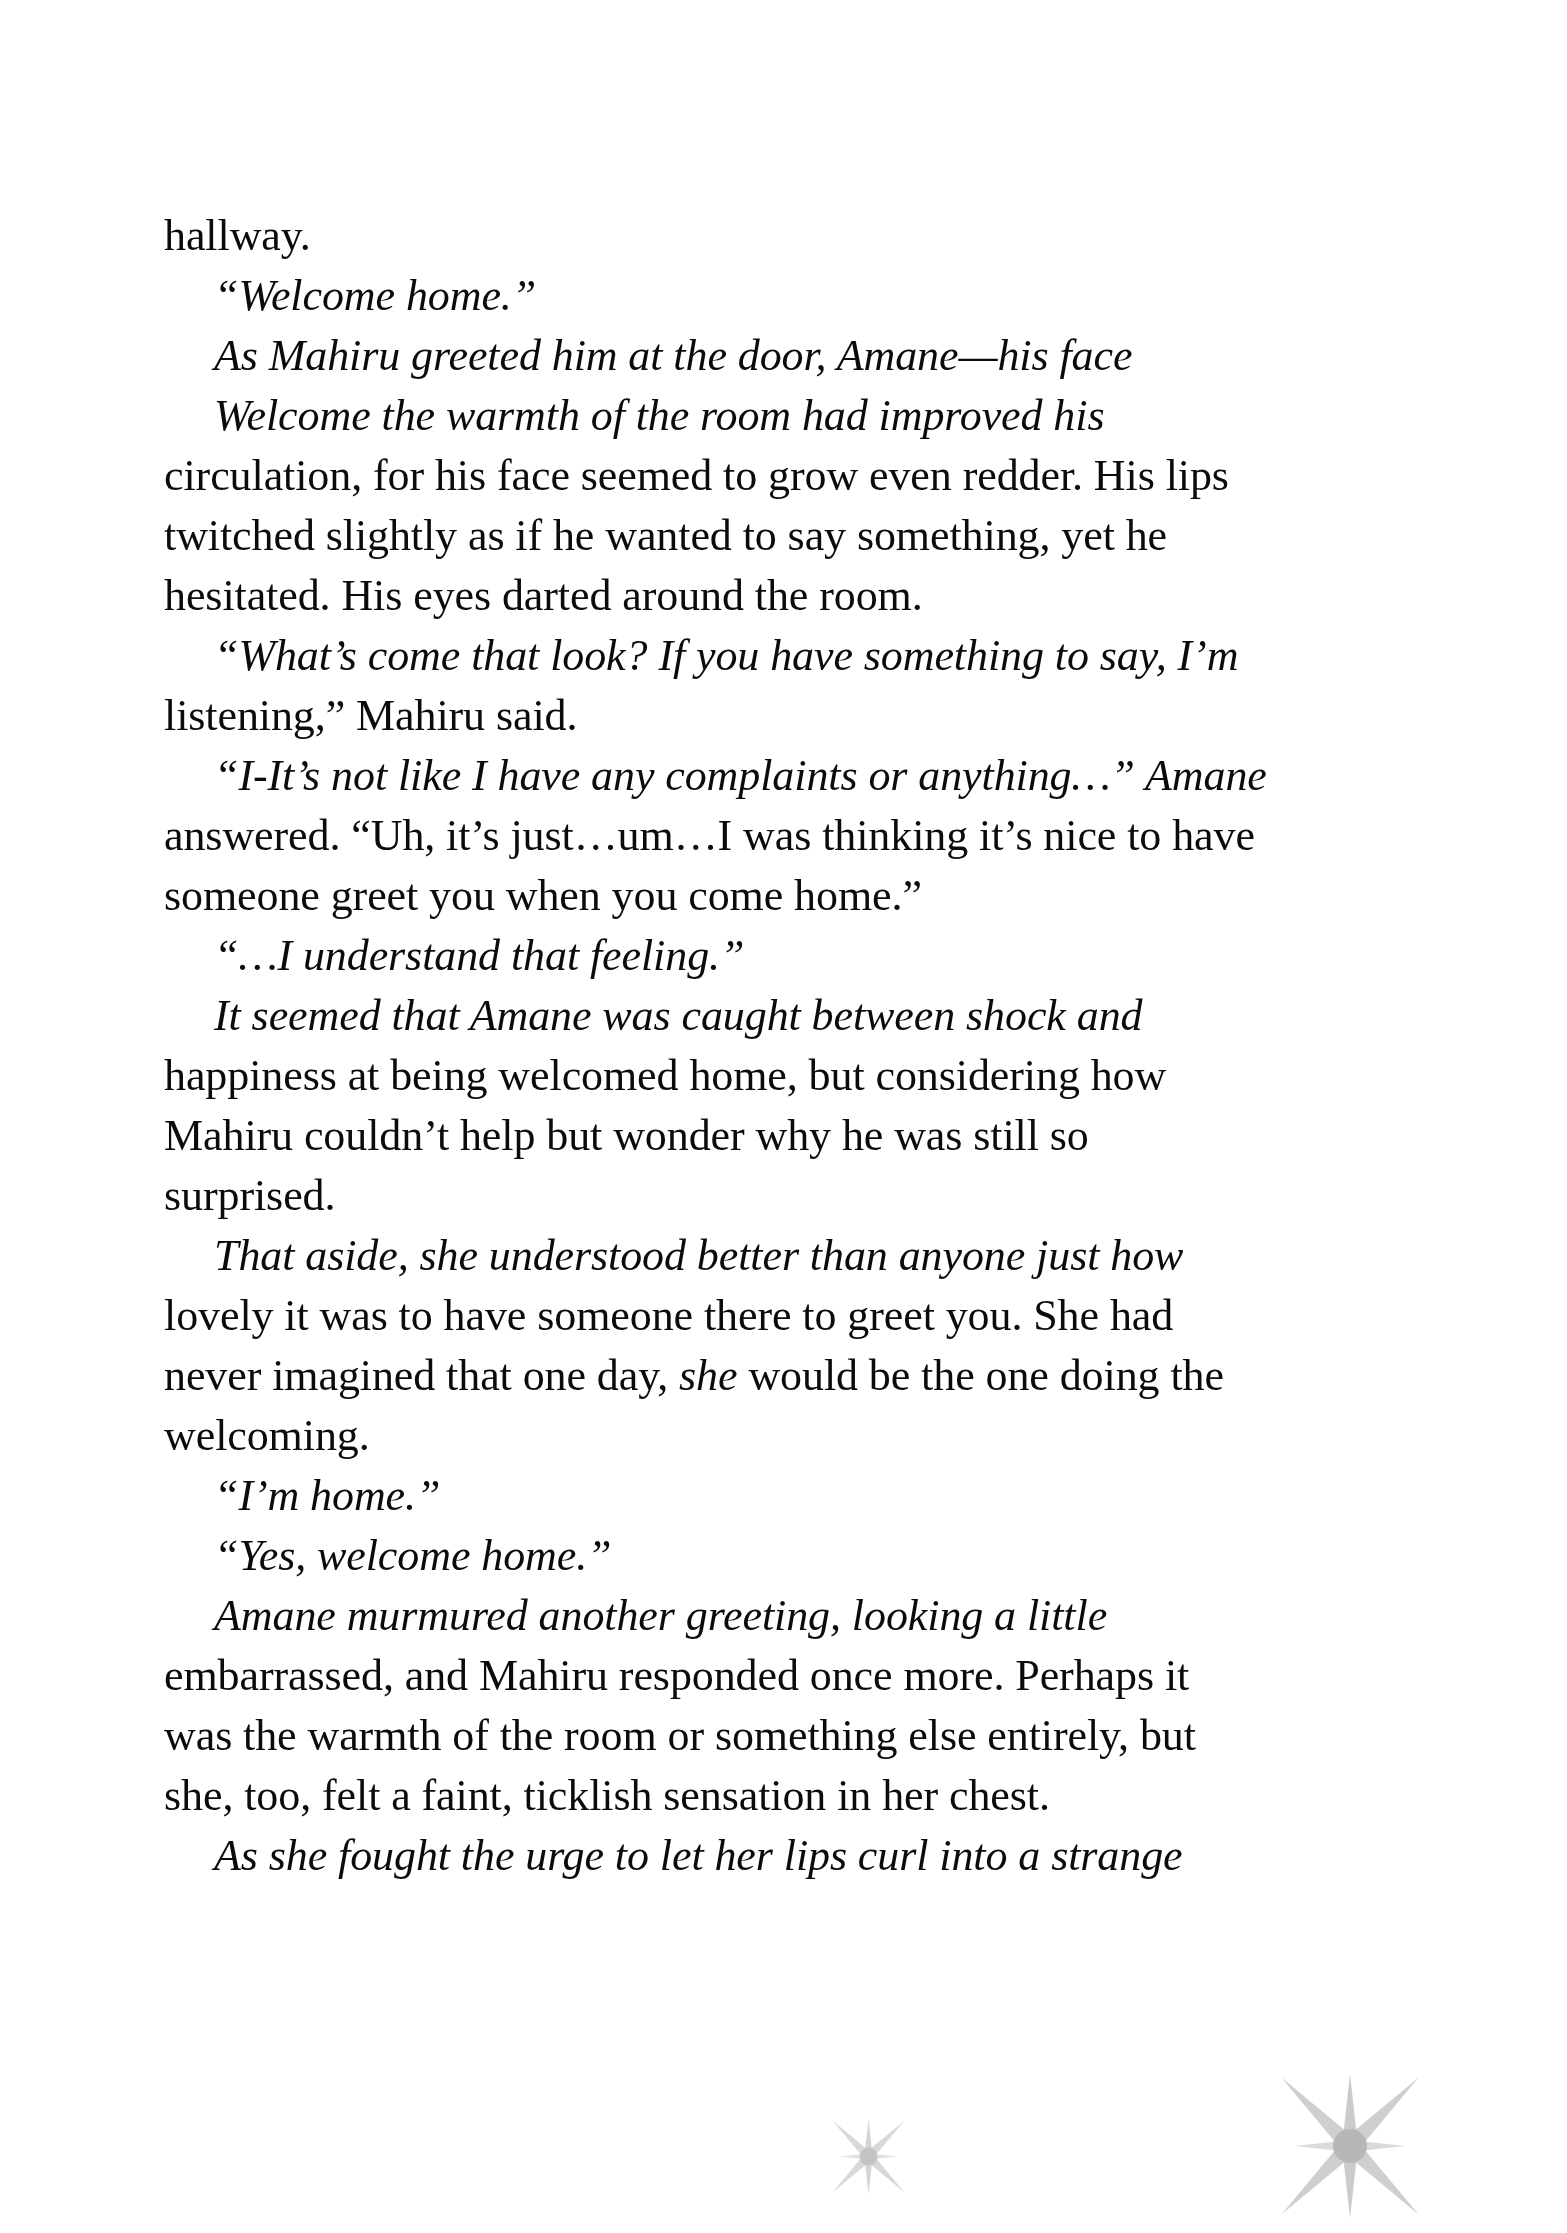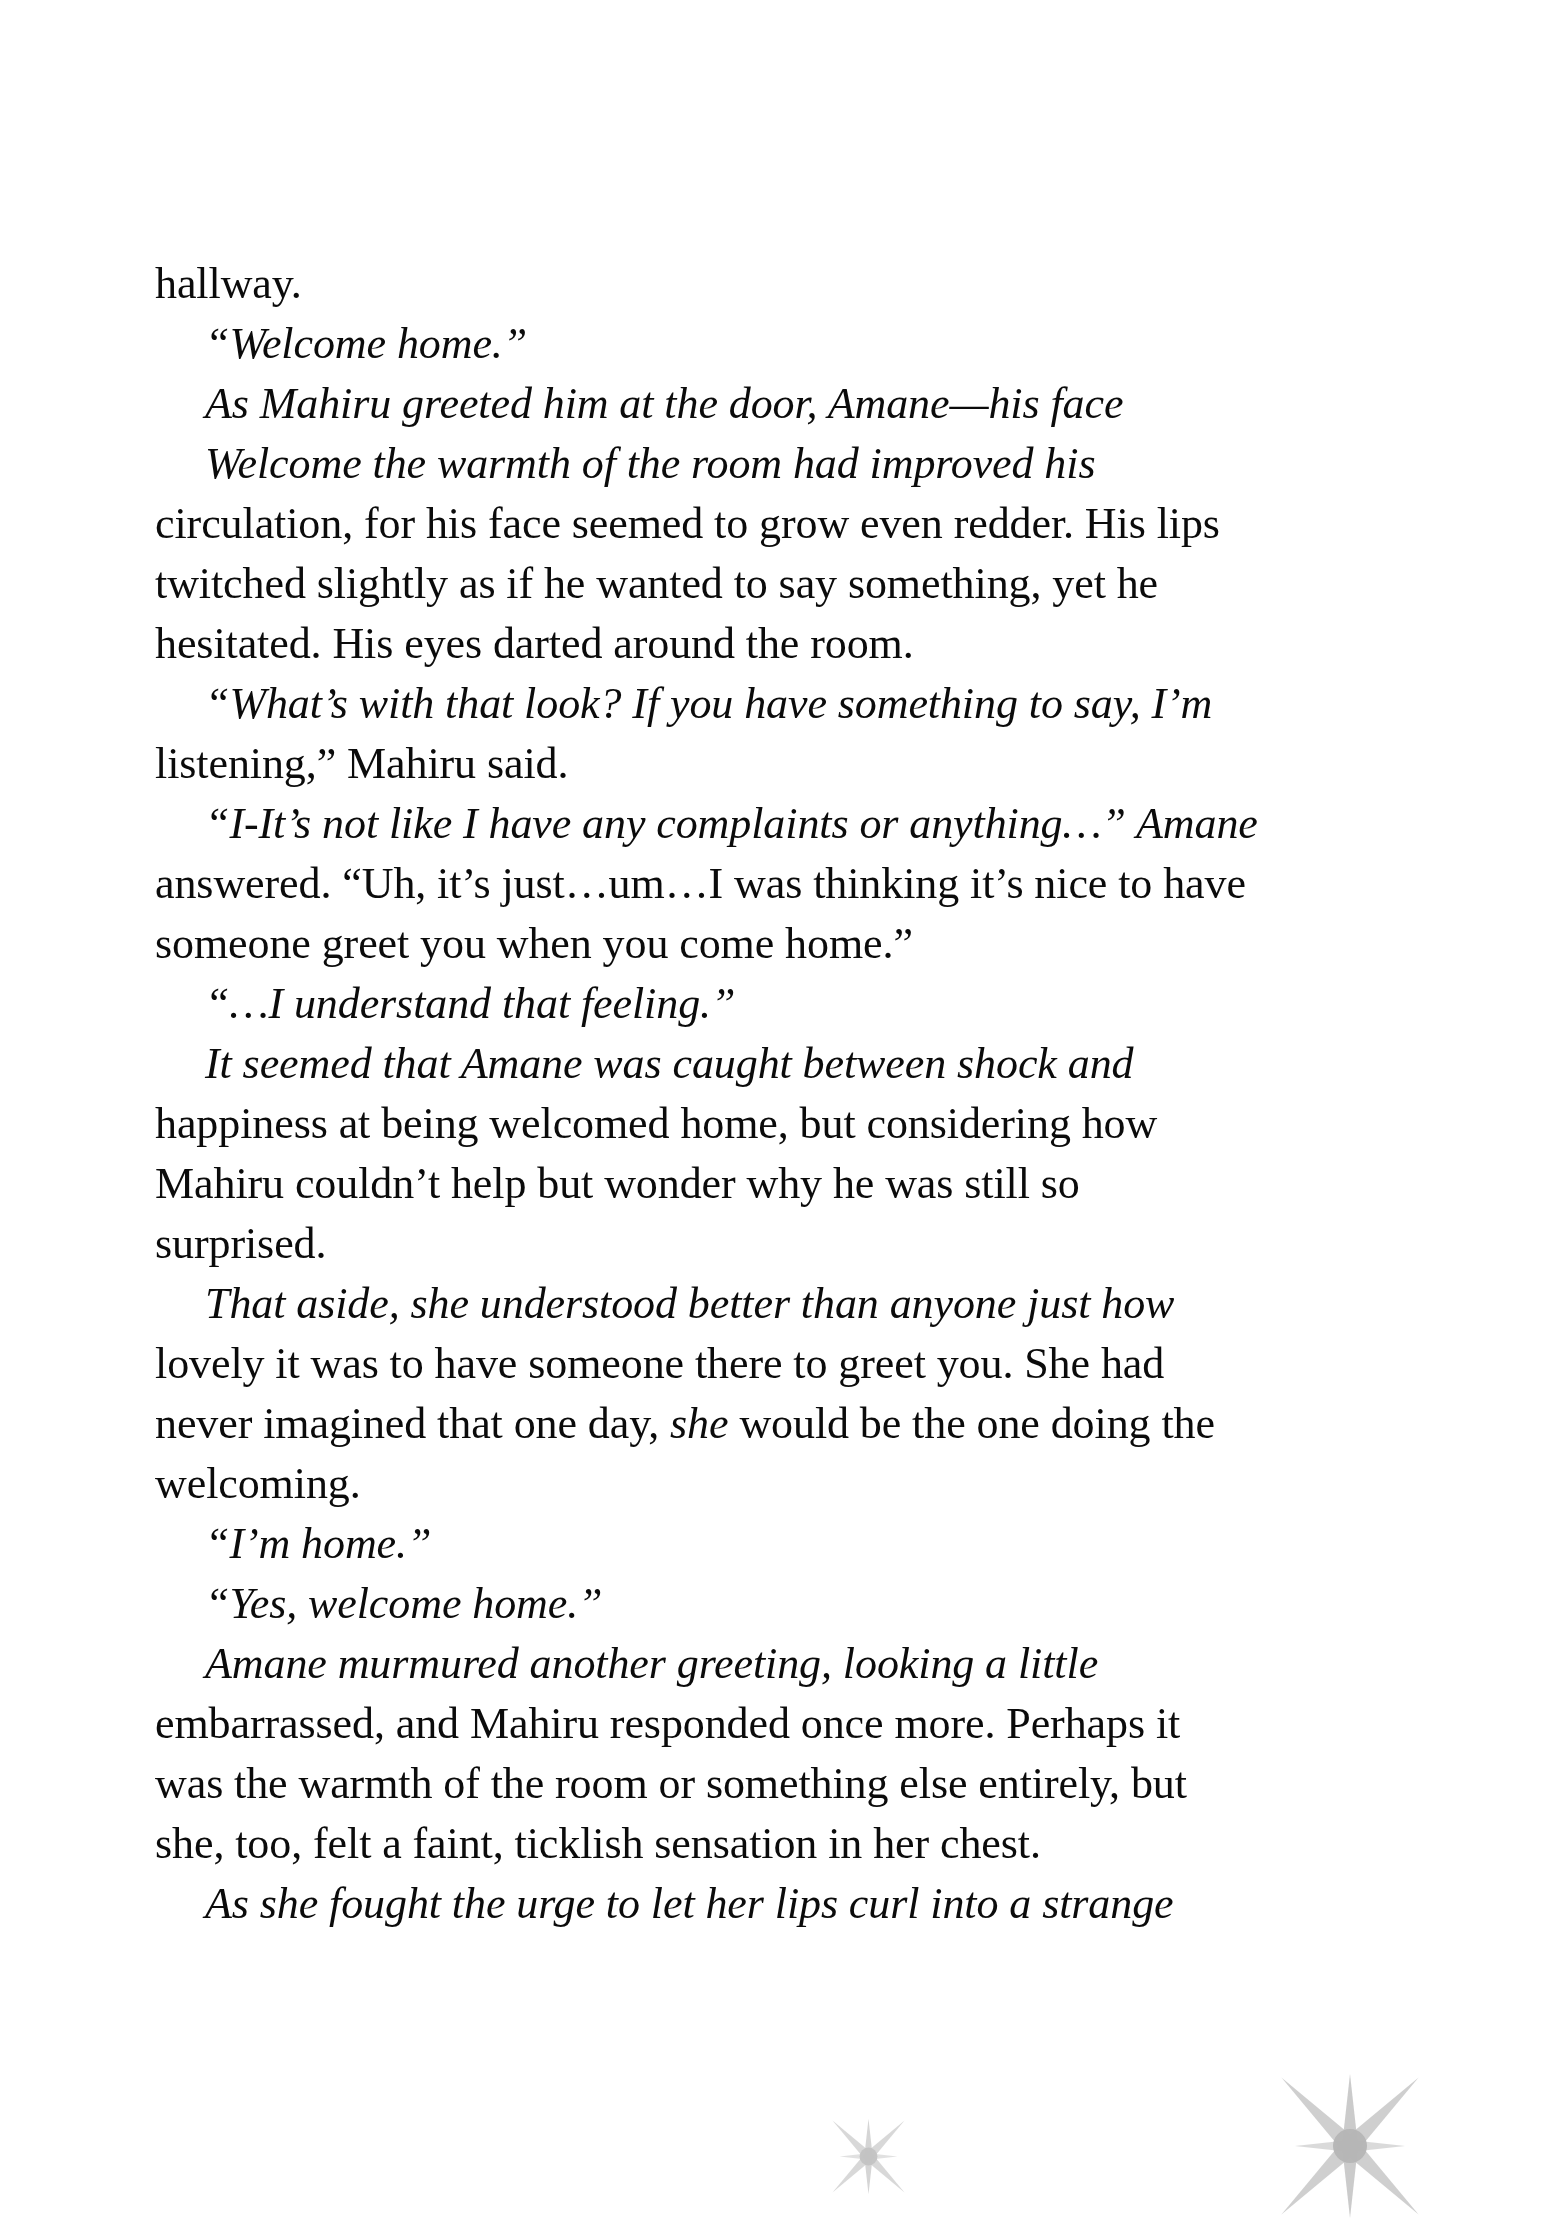--- a/index.html
+++ b/index.html
@@ -10,24 +10,23 @@
   }
   .page {
     position: relative;
     width: 1567px;
     height: 2233px;
     background: #ffffff;
     overflow: hidden;
   }
   .text-block {
     position: absolute;
-    left: 155px;
+    left: 164px;
     top: 206px;
     width: 1310px;
-    margin-top: 48px;
   }
   .line {
     font-family: "Liberation Serif", "DejaVu Serif", serif;
     font-size: 44px;
     line-height: 60px;
     color: #0b0b0b;
     white-space: nowrap;
     letter-spacing: -0.002em;
   }
   .line.indent {
@@ -51,21 +50,21 @@
 <div class="page">
 
   <div class="text-block">
       <div class="line"><span>hallway.</span></div>
       <div class="line indent"><span>“Welcome home.”</span></div>
       <div class="line indent"><span>As Mahiru greeted him at the door, Amane—his face</span></div>
       <div class="line indent"><span>Welcome the warmth of the room had improved his</span></div>
       <div class="line"><span>circulation, for his face seemed to grow even redder. His lips</span></div>
       <div class="line"><span>twitched slightly as if he wanted to say something, yet he</span></div>
       <div class="line"><span>hesitated. His eyes darted around the room.</span></div>
-      <div class="line indent"><span>“What’s with that look? If you have something to say, I’m</span></div>
+      <div class="line indent"><span>“What’s come that look? If you have something to say, I’m</span></div>
       <div class="line"><span>listening,” Mahiru said.</span></div>
       <div class="line indent"><span>“I-It’s not like I have any complaints or anything…” Amane</span></div>
       <div class="line"><span>answered. “Uh, it’s just…um…I was thinking it’s nice to have</span></div>
       <div class="line"><span>someone greet you when you come home.”</span></div>
       <div class="line indent"><span>“…I understand that feeling.”</span></div>
       <div class="line indent"><span>It seemed that Amane was caught between shock and</span></div>
       <div class="line"><span>happiness at being welcomed home, but considering how</span></div>
       <div class="line"><span>Mahiru couldn’t help but wonder why he was still so</span></div>
       <div class="line"><span>surprised.</span></div>
       <div class="line indent"><span>That aside, she understood better than anyone just how</span></div>

